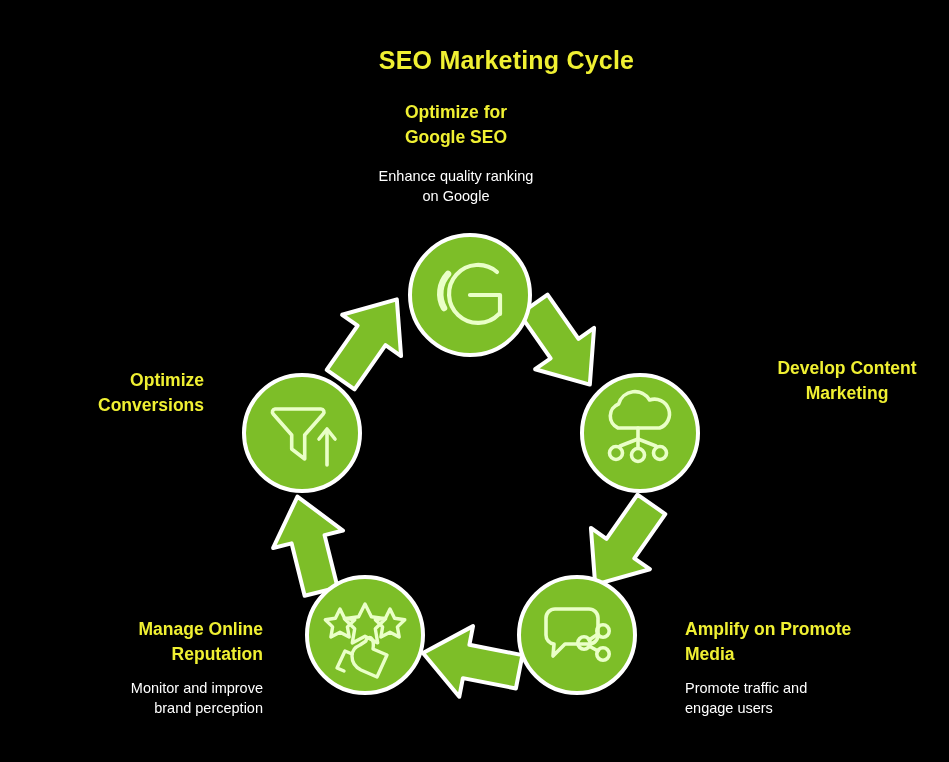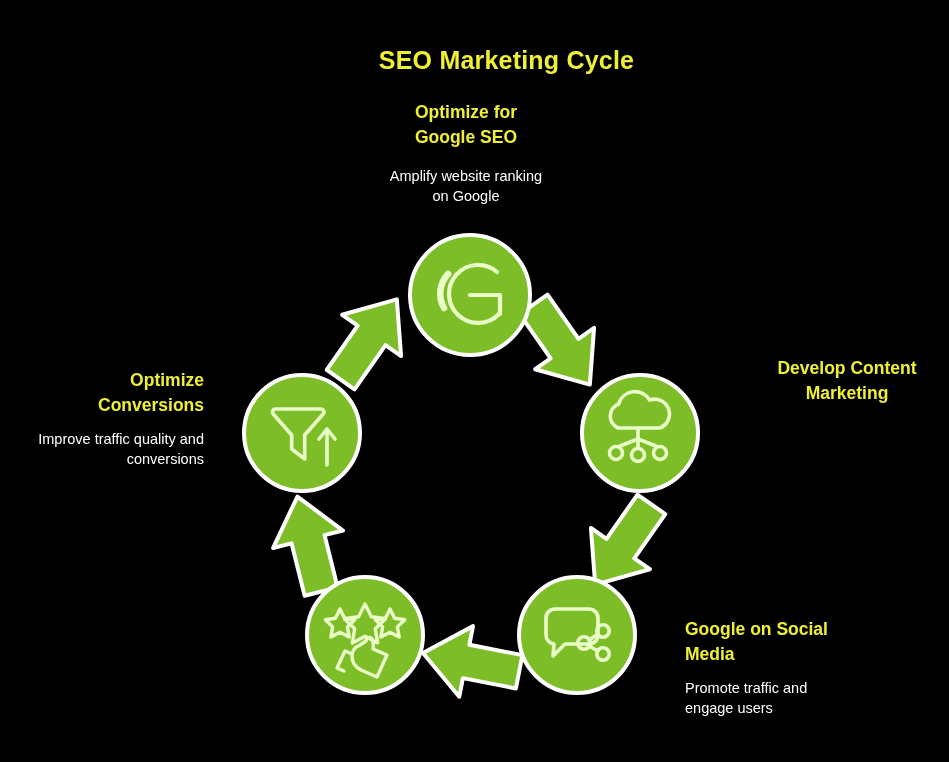--- a/index.html
+++ b/index.html
@@ -47,21 +47,21 @@
   }
   .node-label .desc {
     color: #ffffff;
     font-size: 14.5px;
     line-height: 20px;
     margin: 11px 0 0 0;
     white-space: pre-line;
   }
 
   
-  #label-0 { left: 276px; top: 100px; width: 380px; text-align: center; }
+  #label-0 { left: 266px; top: 100px; width: 380px; text-align: center; }
   #label-0 .desc { margin-top: 16px; }
 
   #label-1 { left: 747px; top: 356px; width: 200px; text-align: center; }
   #label-2 { left: 685px; top: 617px; width: 250px; text-align: left; }
   #label-3 { left: 20px; top: 617px; width: 243px; text-align: right; }
   #label-4 { left: 10px; top: 368px; width: 194px; text-align: right; }
 
   svg.cycle {
     position: absolute;
     left: 214px;
@@ -195,37 +195,41 @@
 
         <line x1="113" y1="243" x2="113" y2="209"></line>
         <path d="M 105,217 L 113,207 L 121,217"></path>
       </g>
     </g>
   </svg>
 
   <div class="node-label" id="label-0">
     <p class="heading">Optimize for
 Google SEO</p>
-    <p class="desc">Amplify website ranking
+    <p class="desc">Enhance quality ranking
 on Google</p>
   </div>
 
   <div class="node-label" id="label-1">
     <p class="heading">Develop Content
 Marketing</p>
   </div>
 
   <div class="node-label" id="label-2">
-    <p class="heading">Google on Social
+    <p class="heading">Amplify on Promote
 Media</p>
     <p class="desc">Promote traffic and
 engage users</p>
   </div>
 
+  <div class="node-label" id="label-3">
+    <p class="heading">Manage Online
+Reputation</p>
+    <p class="desc">Monitor and improve
+brand perception</p>
+  </div>
 
   <div class="node-label" id="label-4">
     <p class="heading">Optimize
 Conversions</p>
-    <p class="desc">Improve traffic quality and
-conversions</p>
   </div>
 
 </div>
 
 </body></html>

